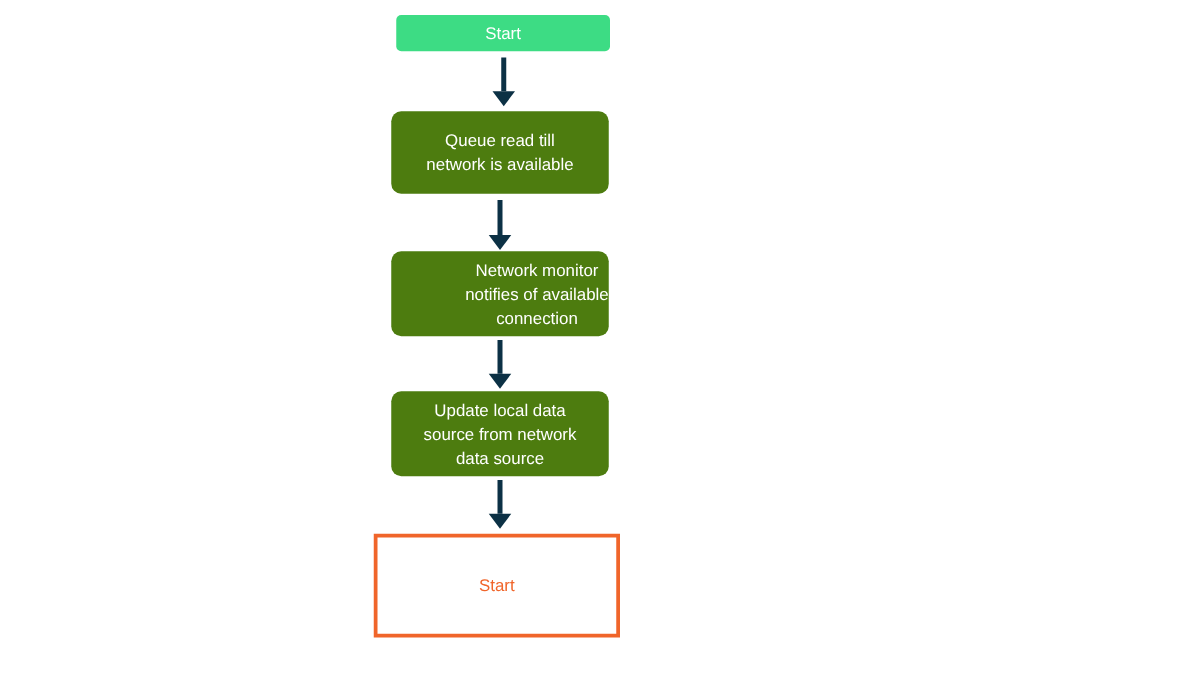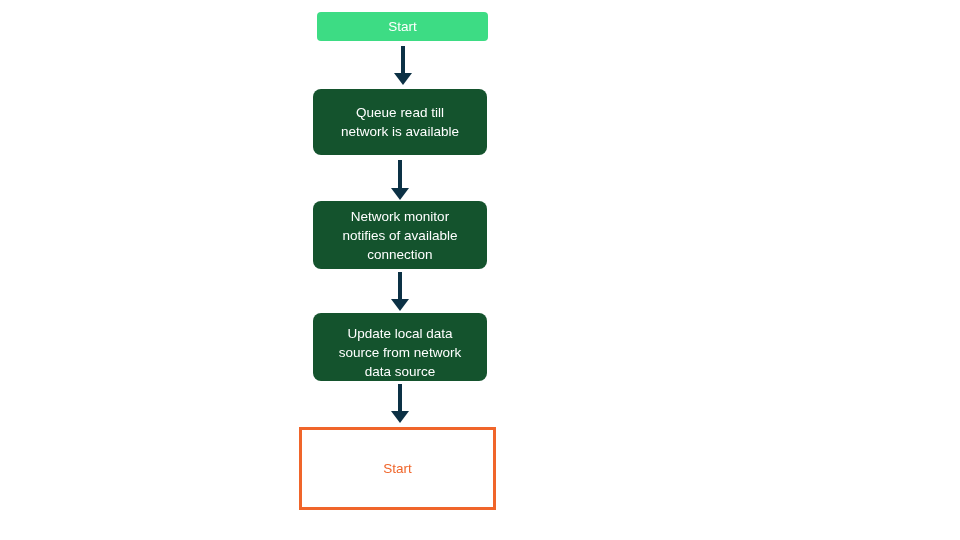--- a/index.html
+++ b/index.html
@@ -31,27 +31,27 @@
   .node-start {
     left: 317px; top: 12px;
     width: 171px; height: 29px;
     background: #3DDC84;
     border-radius: 4px;
     color: #FFFFFF;
   }
   .node-process {
     left: 313px;
     width: 174px;
-    background: #14532d;
+    background: #4d7c0f;
     border-radius: 8px;
     color: #FFFFFF;
   }
   .node-queue   { top: 89px;  height: 66px; }
-  .node-monitor { top: 201px; height: 68px; }
-  .node-update  { top: 313px; height: 68px; align-items: flex-end; }
+  .node-monitor { top: 201px; height: 68px; justify-content: flex-end; }
+  .node-update  { top: 313px; height: 68px; }
   .node-done {
     left: 299px; top: 427px;
     width: 197px; height: 83px;
     background: #FFFFFF;
     border: 3px solid #F0652A;
     color: #F0652A;
   }
   .arrow {
     position: absolute;
     width: 18px;

